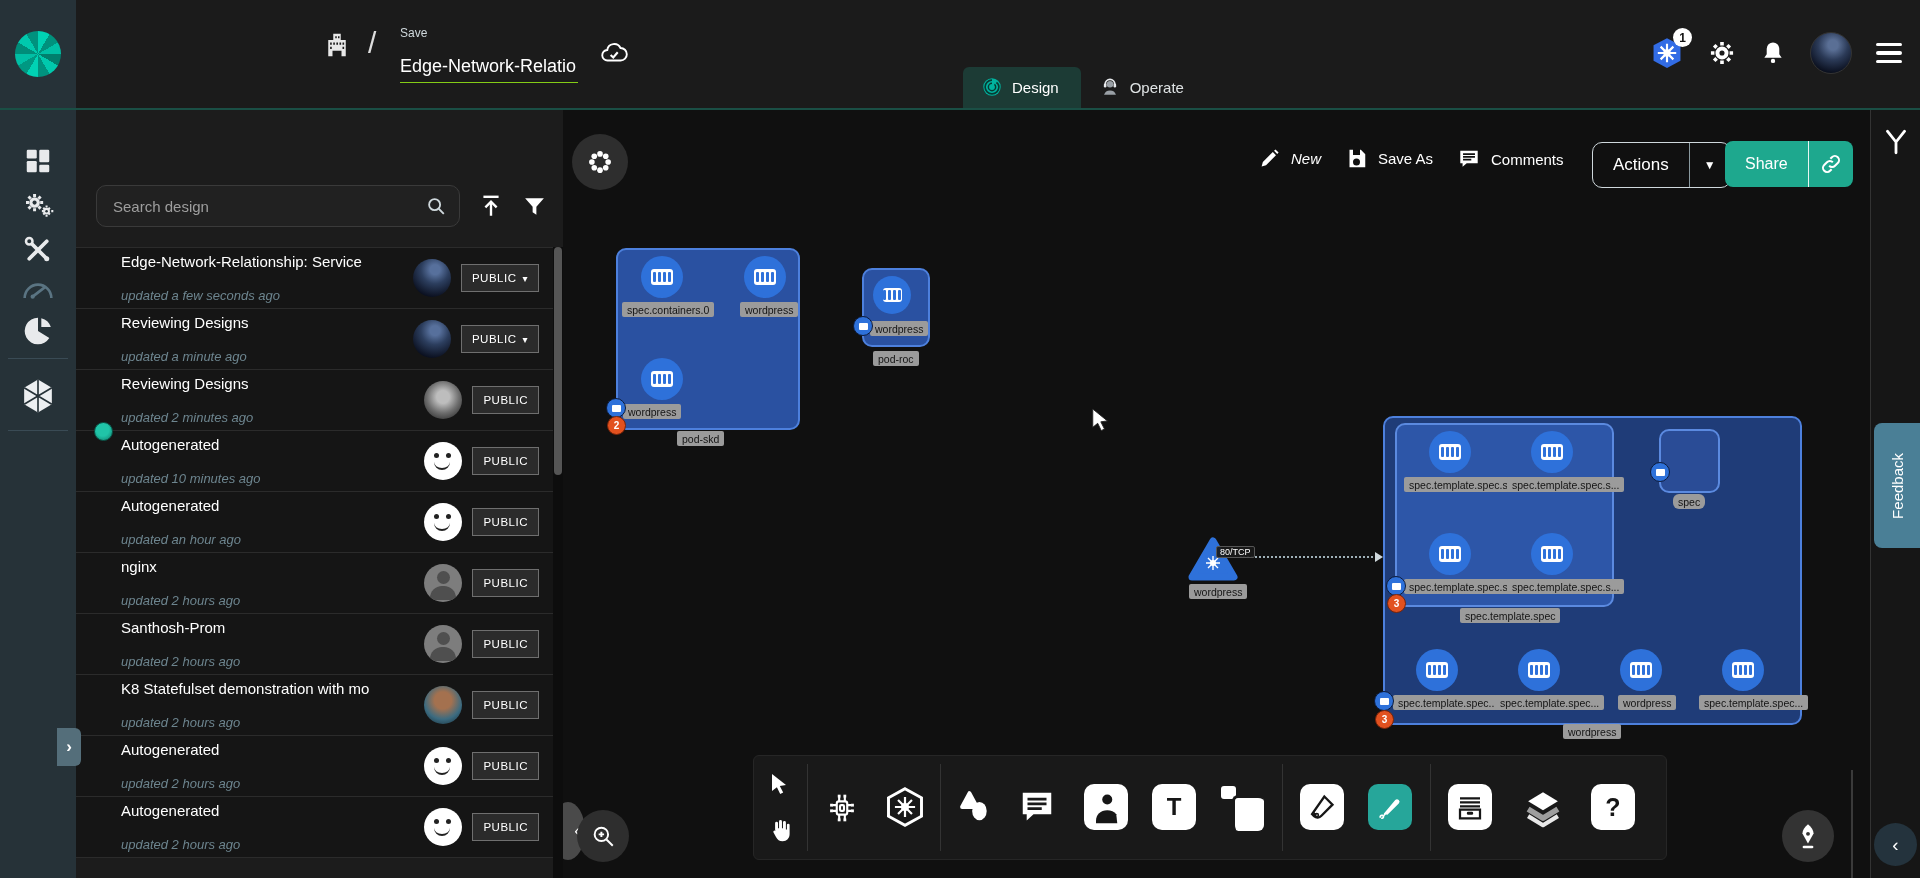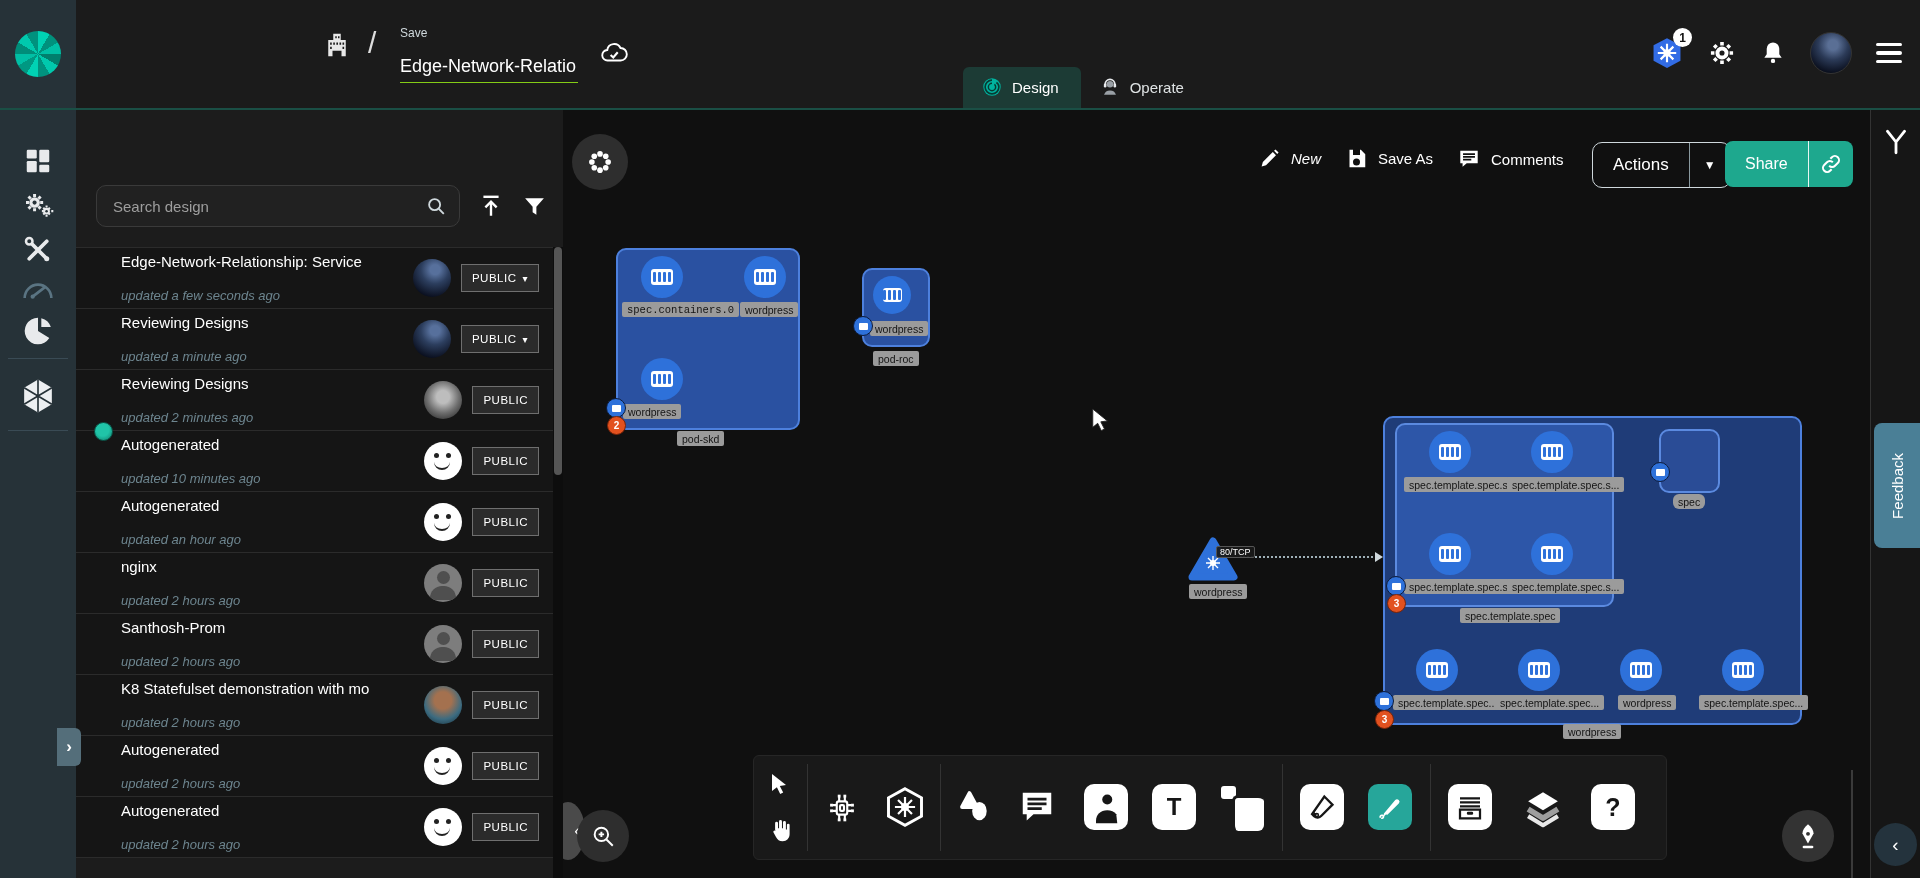--- a/index.html
+++ b/index.html
@@ -447,21 +447,21 @@
     <div class="kgroup" style="left:53px;top:138px;width:180px;height:178px;background:#2a51a1;"></div>
     <div class="kchip" style="left:114px;top:321px;">pod-skd</div>
     <div class="kcirc" style="left:78px;top:146px;">
         <span class="cgl">
           <i></i>
           <i></i>
           <i></i>
           <i></i>
         </span>
       </div>
-    <div class="kchip" style="left:59px;top:192px;font-family:Liberation Mono, monospace;">spec.containers.0</div>
+    <div class="kchip" style="left:59px;top:192px;">spec.containers.0</div>
     <div class="kcirc" style="left:181px;top:146px;">
         <span class="cgl">
           <i></i>
           <i></i>
           <i></i>
           <i></i>
         </span>
       </div>
     <div class="kchip" style="left:177px;top:192px;">wordpress</div>
     <div class="kcirc" style="left:78px;top:248px;">

